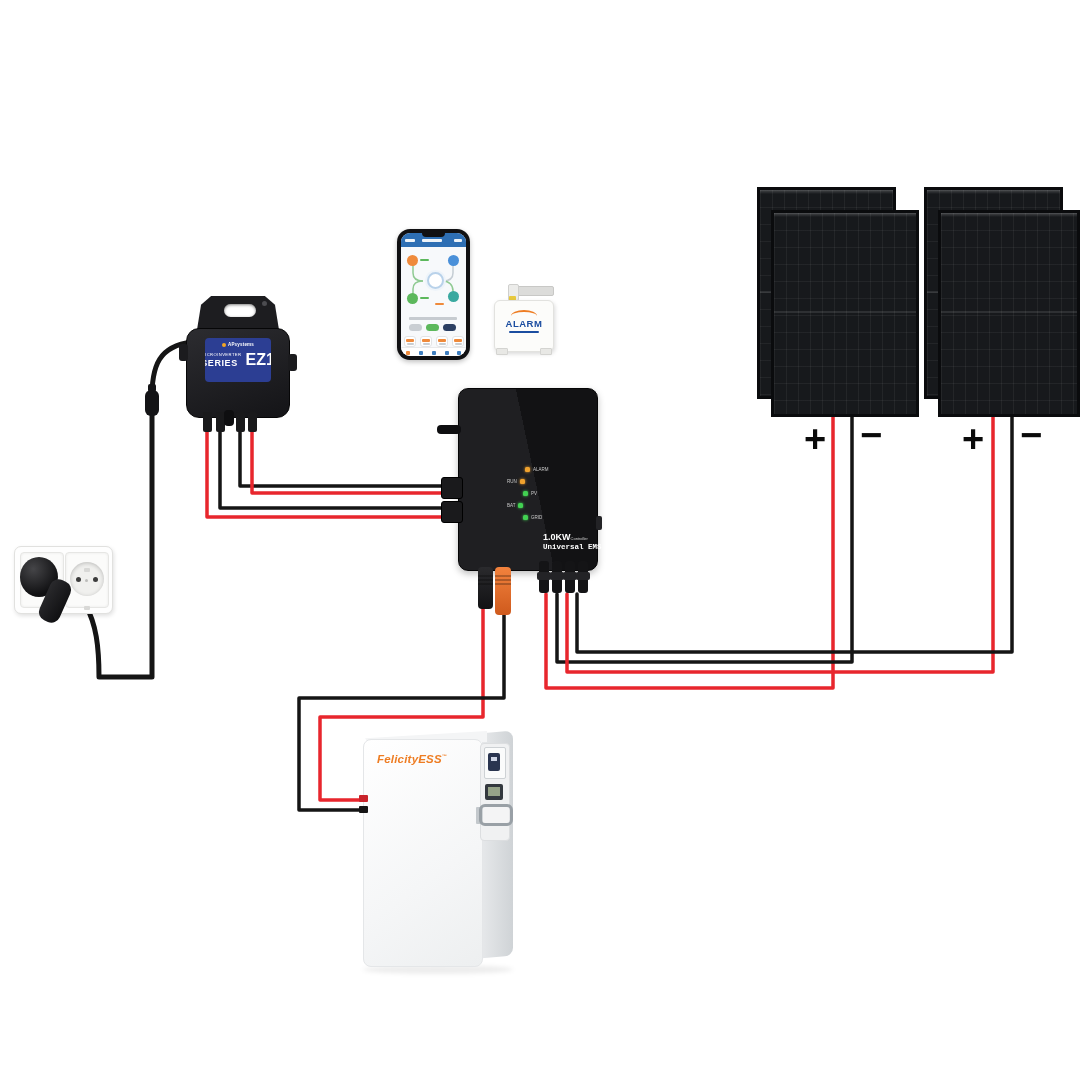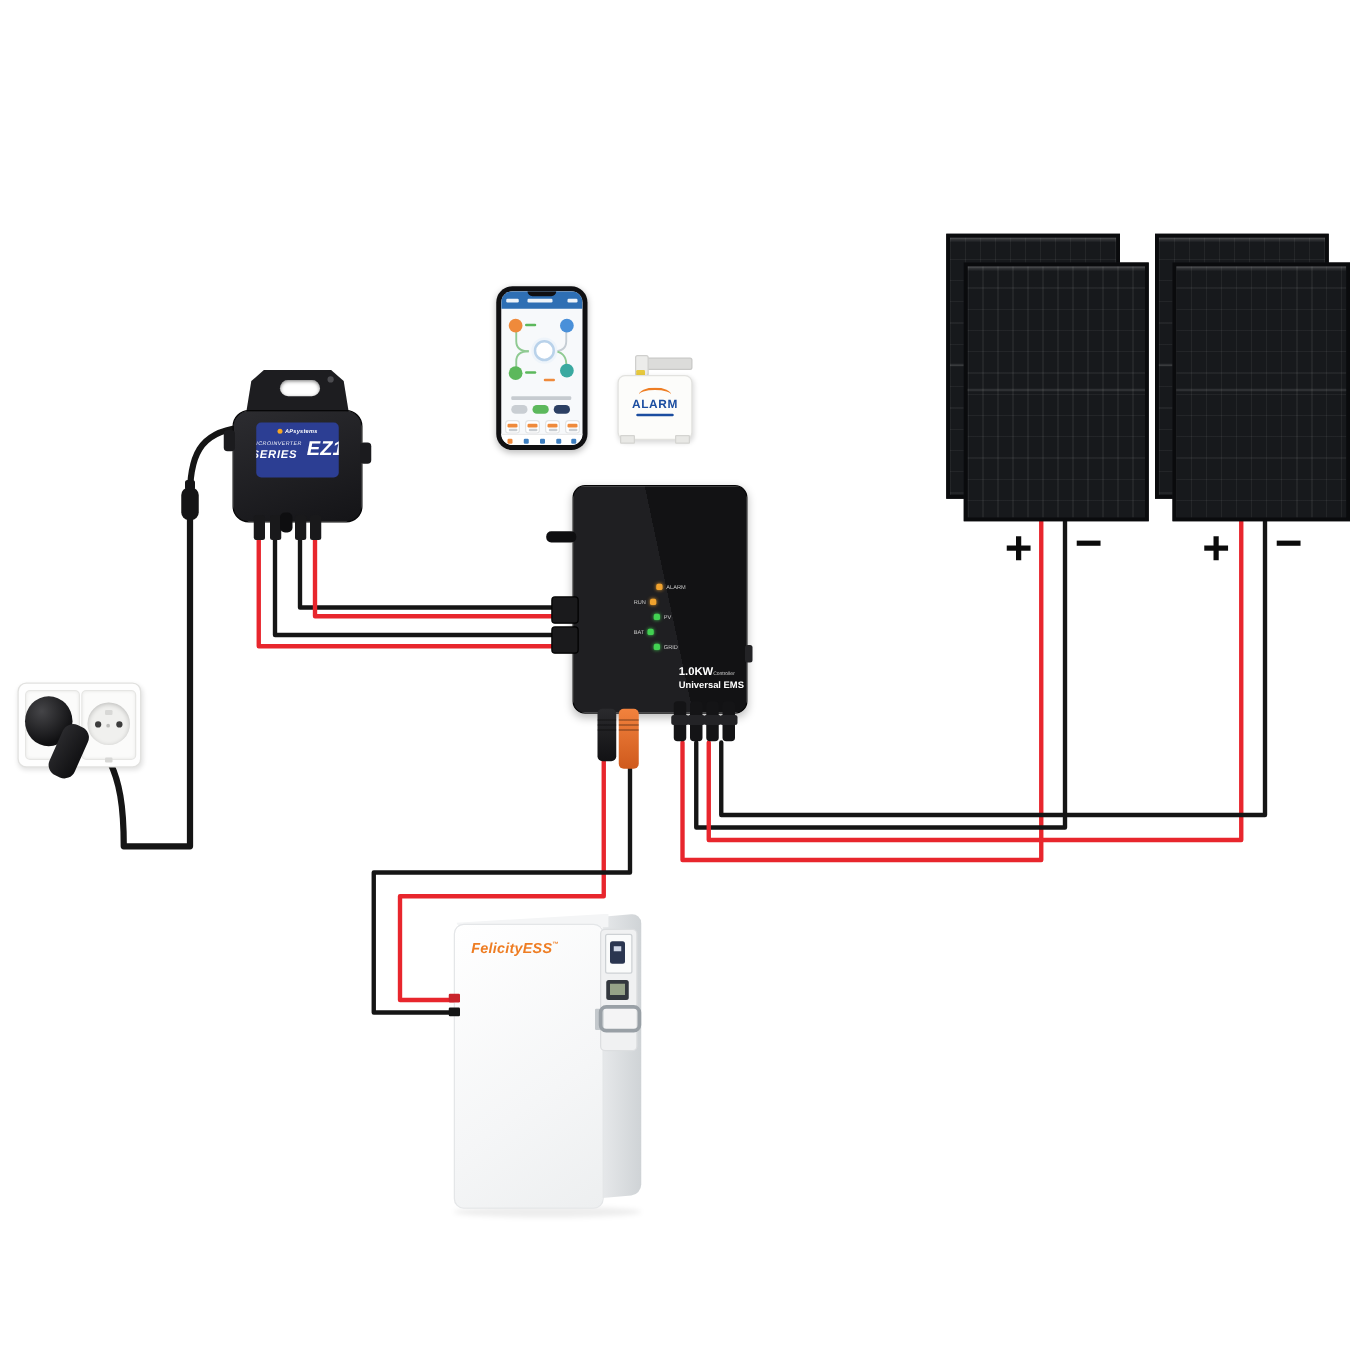--- a/index.html
+++ b/index.html
@@ -28,21 +28,21 @@
   .socket .clip{position:absolute;left:14px;width:6px;height:4px;background:#d8d8d6;border-radius:1px;}
   .socket .clip.t{top:6px;} .socket .clip.b{top:44px;}
 
   .plug{left:20px;top:557px;z-index:3;}
   .plug .head{position:absolute;left:0;top:0;width:38px;height:40px;border-radius:50%;
         background:radial-gradient(circle at 35% 30%,#454548,#101012 70%);}
   .plug .body{position:absolute;left:24px;top:22px;width:22px;height:44px;border-radius:9px;
         background:linear-gradient(100deg,#2b2b2e,#0e0e10);transform:rotate(24deg);}
 
   
-  .inverter{left:184px;top:294px;width:108px;height:146px;z-index:2;font-style:italic;}
+  .inverter{left:184px;top:294px;width:108px;height:146px;z-index:2;}
   .inv-bracket{position:absolute;left:12px;top:2px;width:84px;height:40px;background:#1d1d20;
         clip-path:polygon(0 100%,6% 22%,18% 0,82% 0,94% 22%,100% 100%);}
   .inv-slot{position:absolute;left:40px;top:10px;width:32px;height:13px;border-radius:7px;background:#ffffff;
         box-shadow:inset 0 1px 3px rgba(0,0,0,.5);}
   .inv-hole{position:absolute;left:78px;top:7px;width:5px;height:5px;border-radius:50%;background:#4c4c50;}
   .inv-body{position:absolute;left:2px;top:34px;width:104px;height:90px;border-radius:13px;
         background:linear-gradient(160deg,#2c2c30,#141417);border:1px solid #060607;box-sizing:border-box;}
   .inv-tab{position:absolute;width:9px;height:17px;border-radius:3px;background:#1b1b1e;}
   .inv-tab.l{left:-5px;top:50px;} .inv-tab.r{left:104px;top:60px;}
   .inv-label{position:absolute;left:21px;top:44px;width:66px;height:44px;border-radius:4px;
@@ -100,21 +100,21 @@
   .ems-ant{position:absolute;left:-22px;top:36px;width:24px;height:9px;border-radius:4px;background:#0e0e10;}
   .ems-sideconn{position:absolute;left:-18px;width:20px;height:20px;border-radius:3px;background:#1a1a1c;border:1px solid #000;}
   .ems-sideconn.p1{top:88px;} .ems-sideconn.p2{top:112px;}
   .ems-tab{position:absolute;left:137px;top:127px;width:6px;height:14px;background:#232326;border-radius:2px;}
   .ledrow{position:absolute;display:flex;align-items:center;gap:3px;font-size:4.5px;color:#c9c9c9;}
   .led{width:5px;height:5px;border-radius:1.5px;}
   .led.orange{background:#f0a22e;box-shadow:0 0 3px #f0a22e;}
   .led.green{background:#42d152;box-shadow:0 0 3px #42d152;}
   .ems-power{position:absolute;left:84px;top:143px;color:#fff;font-size:9px;font-weight:bold;white-space:nowrap;}
   .ems-power small{font-size:4px;font-weight:normal;color:#cfcfcf;}
-  .ems-name{position:absolute;left:84px;top:154px;color:#fff;font-size:7.5px;font-weight:bold;white-space:nowrap;}
+  .ems-name{position:absolute;left:84px;top:154px;color:#fff;font-size:7.5px;font-weight:bold;white-space:nowrap;font-family:Liberation Mono, monospace;}
   .bconn{position:absolute;border-radius:4px;}
   .bconn.blkc{left:19px;top:178px;width:15px;height:42px;background:linear-gradient(#2a2a2d,#121214);}
   .bconn.orgc{left:36px;top:178px;width:16px;height:48px;background:linear-gradient(#f2823d,#cf5a1d);}
   .bconn::after{content:"";position:absolute;left:0;top:8px;width:100%;height:10px;
         background:repeating-linear-gradient(to bottom,rgba(0,0,0,.25) 0 2px,transparent 2px 4px);}
   .mc4{position:absolute;top:172px;width:10px;height:32px;border-radius:3px;background:#141416;}
   .mc4::after{content:"";position:absolute;left:-2px;top:11px;width:14px;height:8px;background:#232326;border-radius:2px;}
   .mc4.m1{left:80px;} .mc4.m2{left:93px;} .mc4.m3{left:106px;} .mc4.m4{left:119px;}
 
   

